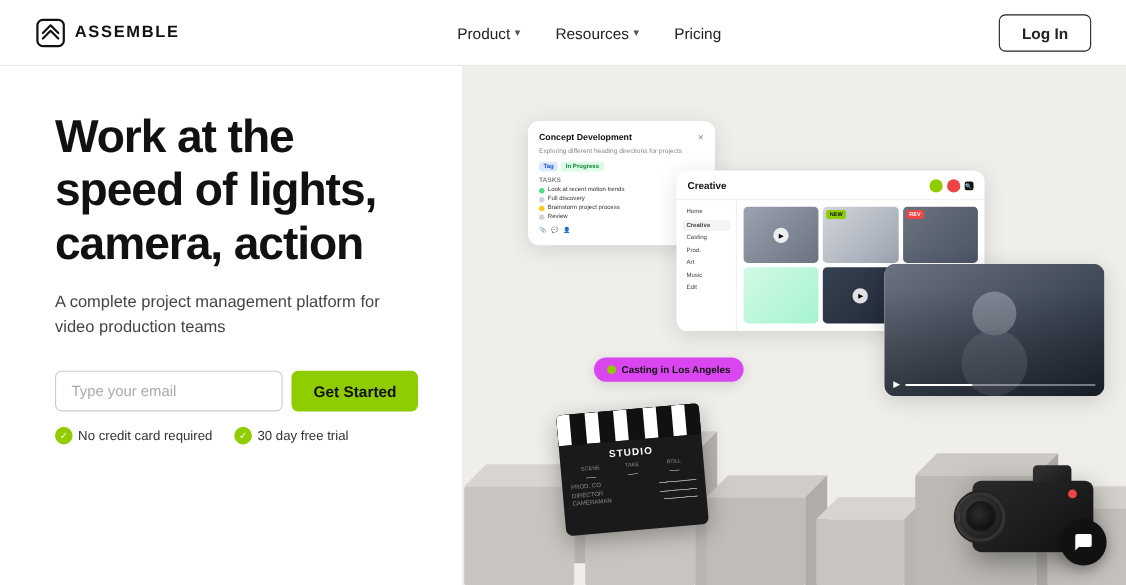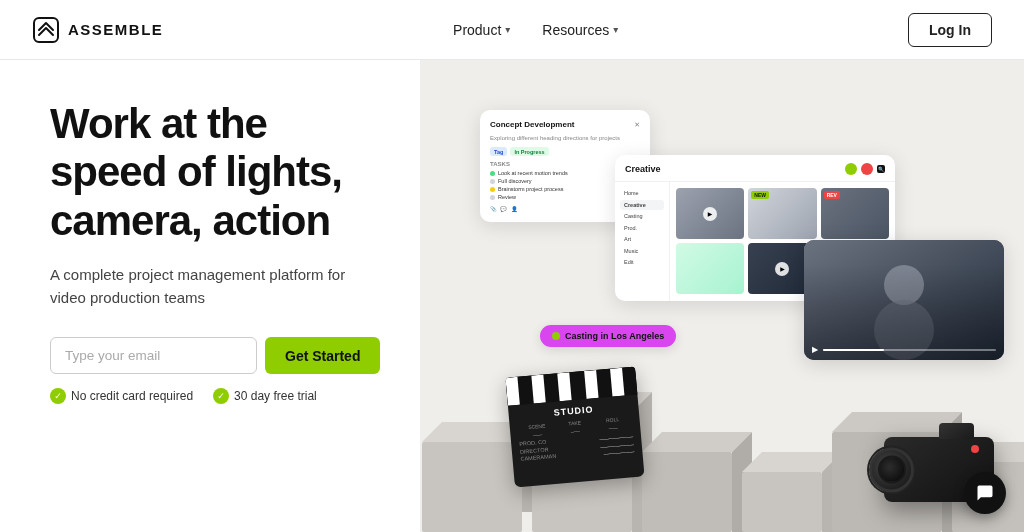--- a/index.html
+++ b/index.html
@@ -542,20 +542,23 @@
   </div>
 
   <nav>
     <div class="nav-item">
       <span>Product</span>
       <span class="chevron">▾</span>
     </div>
     <div class="nav-item">
       <span>Resources</span>
       <span class="chevron">▾</span>
+    </div>
+    <div class="nav-item">
+      <span>Pricing</span>
     </div>
   </nav>
 
   <div class="nav-actions">
     <button class="btn-login">Log In</button>
   </div>
 </header>
 
 <main>
 

